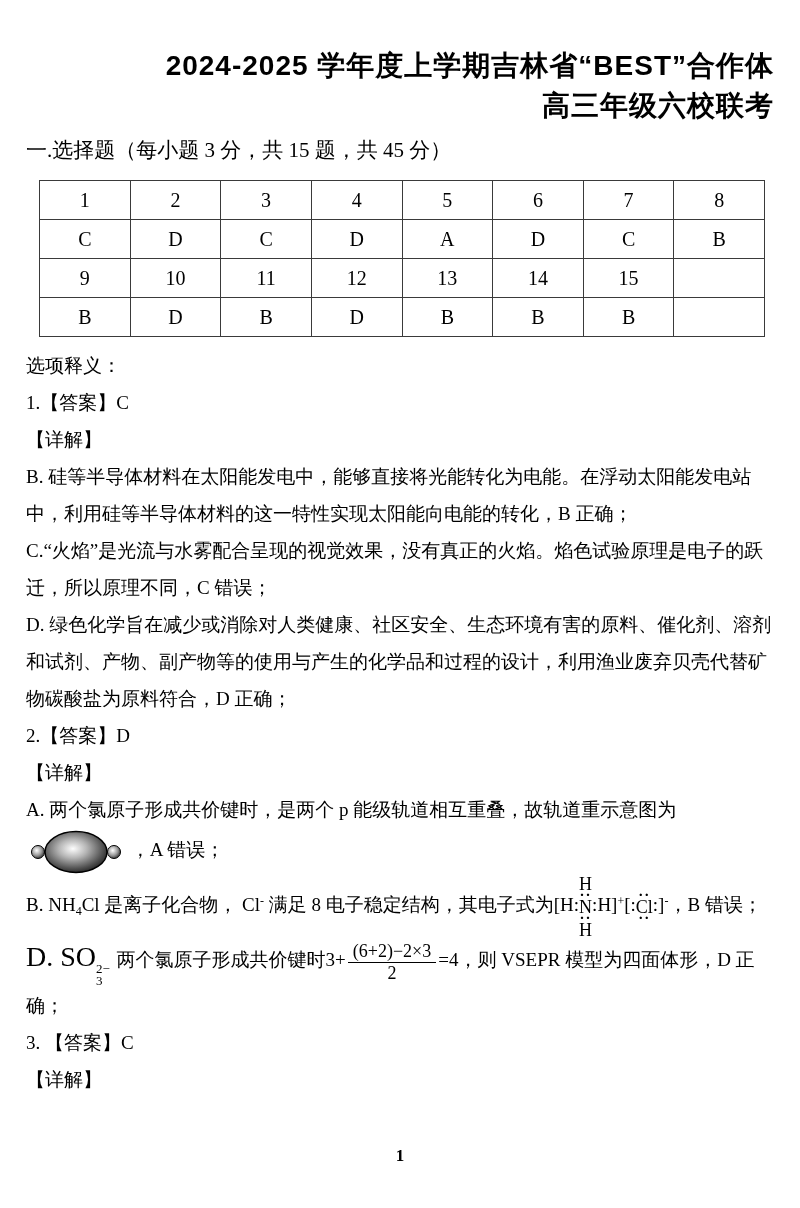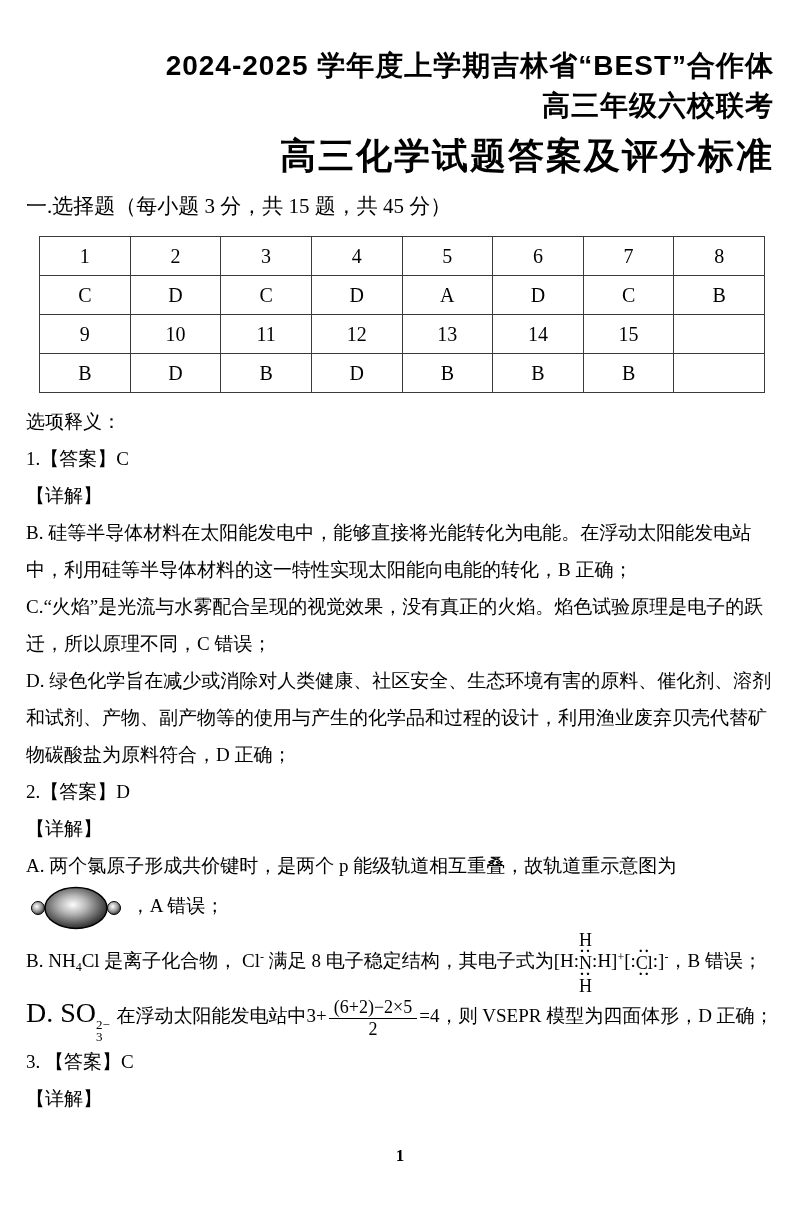--- a/index.html
+++ b/index.html
@@ -55,21 +55,20 @@
     text-align:center; font-size:17px; font-weight:bold;
   }
 </style>
 </head>
 <body>
 
 <div class="page">
 
   <div class="title title-1">2024-2025 学年度上学期吉林省“BEST”合作体</div>
   <div class="title title-2">高三年级六校联考</div>
-  <div class="title title-3">高三化学试题答案及评分标准</div>
 
   <div class="section-heading">一.选择题（每小题 3 分，共 15 题，共 45 分）</div>
 
   <table class="answers">
     <tbody>
       <tr>
         <td>1</td>
         <td>2</td>
         <td>3</td>
         <td>4</td>
@@ -158,21 +157,21 @@
             <span class="s">Cl</span>
             <span class="dots">··</span>
           </span><span>:]</span><sup>-</sup></span><span>，B 错误；</span>
     </p>
 
 
     <p class="line">
       <span class="so">D.  SO</span><span class="stack2">
           <span class="sp">2−</span>
           <span class="sb">3</span>
-        </span><span> 在浮动太阳能发电站中</span><span>3+</span><span class="frac"><span class="num">(6+2)−2×5</span><span class="den">2</span></span><span>=4</span><span>，则 VSEPR 模型为四面体形，D 正确；</span>
+        </span><span> 两个氯原子形成共价键时</span><span>3+</span><span class="frac"><span class="num">(6+2)−2×3</span><span class="den">2</span></span><span>=4</span><span>，则 VSEPR 模型为四面体形，D 正确；</span>
     </p>
 
     <p class="line">3. 【答案】C</p>
     <p class="line">【详解】</p>
 
   </div>
 
   <div class="page-num">1</div>
 </div>
 

